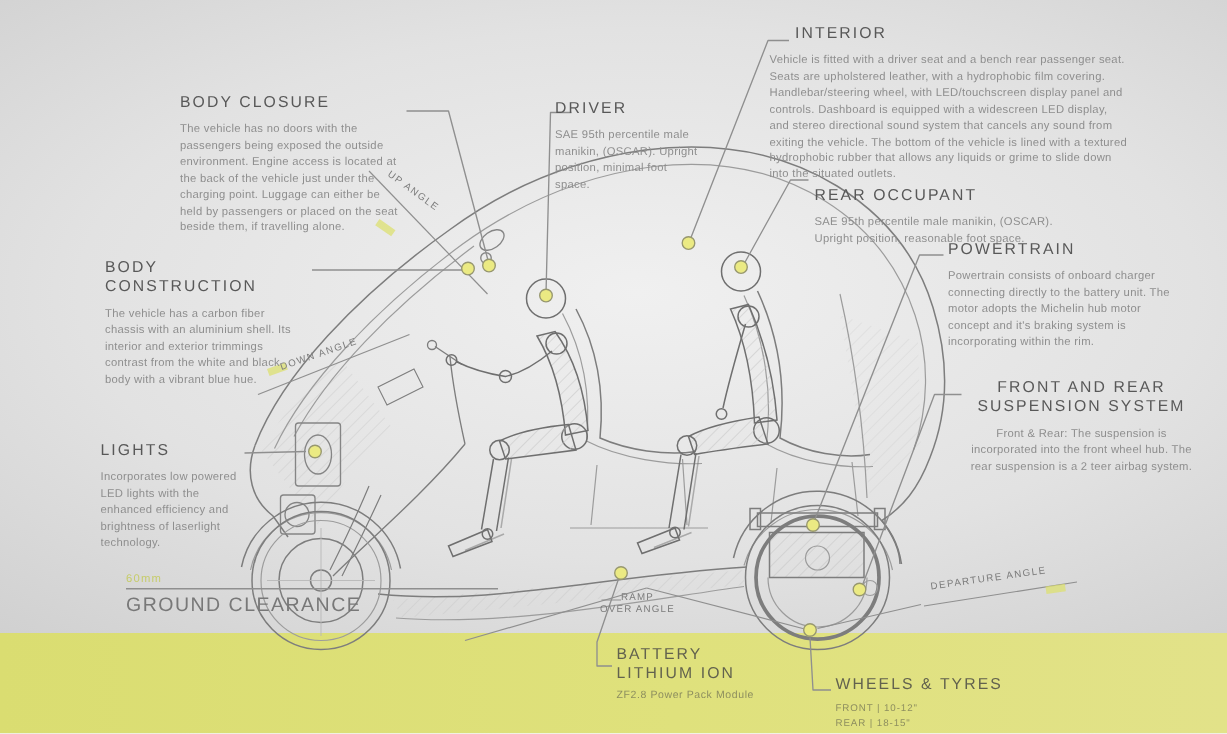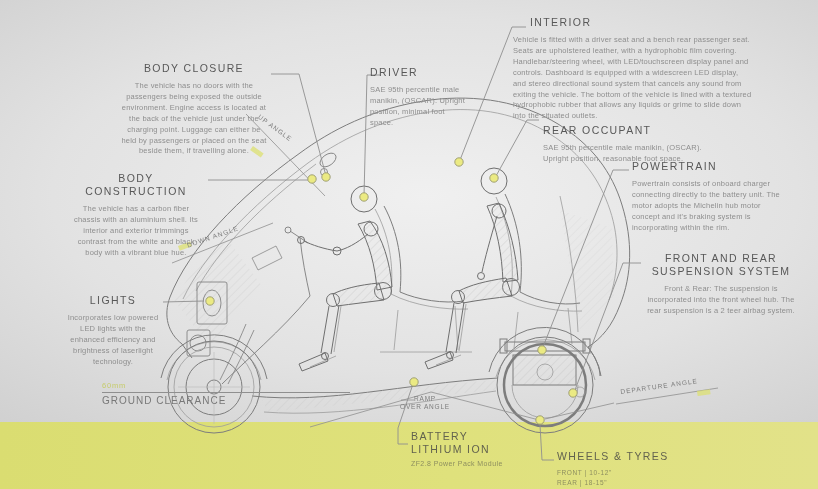--- a/index.html
+++ b/index.html
@@ -14,29 +14,29 @@
   }
   svg.overlay{position:absolute;left:0;top:0;}
   .callout{position:absolute;color:#5e5e5e;}
   .callout h3{
     margin:0;font-size:10.5px;font-weight:normal;letter-spacing:1.4px;
     color:#585858;white-space:pre-line;line-height:1.25;
   }
   .callout p{
     margin:6px 0 0 0;font-size:7.5px;line-height:1.45;color:#8e8e8e;letter-spacing:.2px;
   }
-  .ra{text-align:center;}
+  .ra{text-align:left;}
   .angle-label{
     position:absolute;font-size:6.5px;letter-spacing:1px;color:#7c7c7c;
     white-space:nowrap;transform-origin:left top;
   }
-  .gc{position:absolute;left:102px;top:381px;width:248px;}
+  .gc{position:absolute;left:84px;top:381px;width:248px;}
   .gc .val{display:block;font-size:7.5px;letter-spacing:.8px;color:#c6cc6b;}
   .gc .rule{border-top:1px solid #8f8f8f;margin:2px 0 2px 0;width:248px;}
-  .gc .lbl{display:block;font-size:10px;letter-spacing:1px;color:#787878;}
+  .gc .lbl{display:block;font-size:13px;letter-spacing:1px;color:#787878;}
   .ramp{position:absolute;left:396px;top:395px;width:58px;text-align:center;}
   .ramp span{display:block;font-size:6.5px;letter-spacing:.8px;color:#7c7c7c;line-height:1.25;}
   .band-callout h3{color:#62624e;}
   .band-callout .sub{margin-top:4px;font-size:7px;color:#8e8f5f;letter-spacing:.4px;}
   .band-callout .spec{font-size:6.5px;color:#8e8f5f;letter-spacing:.6px;line-height:1.5;}
 </style>
 </head>
 <body>
 
 <div id="stage">

